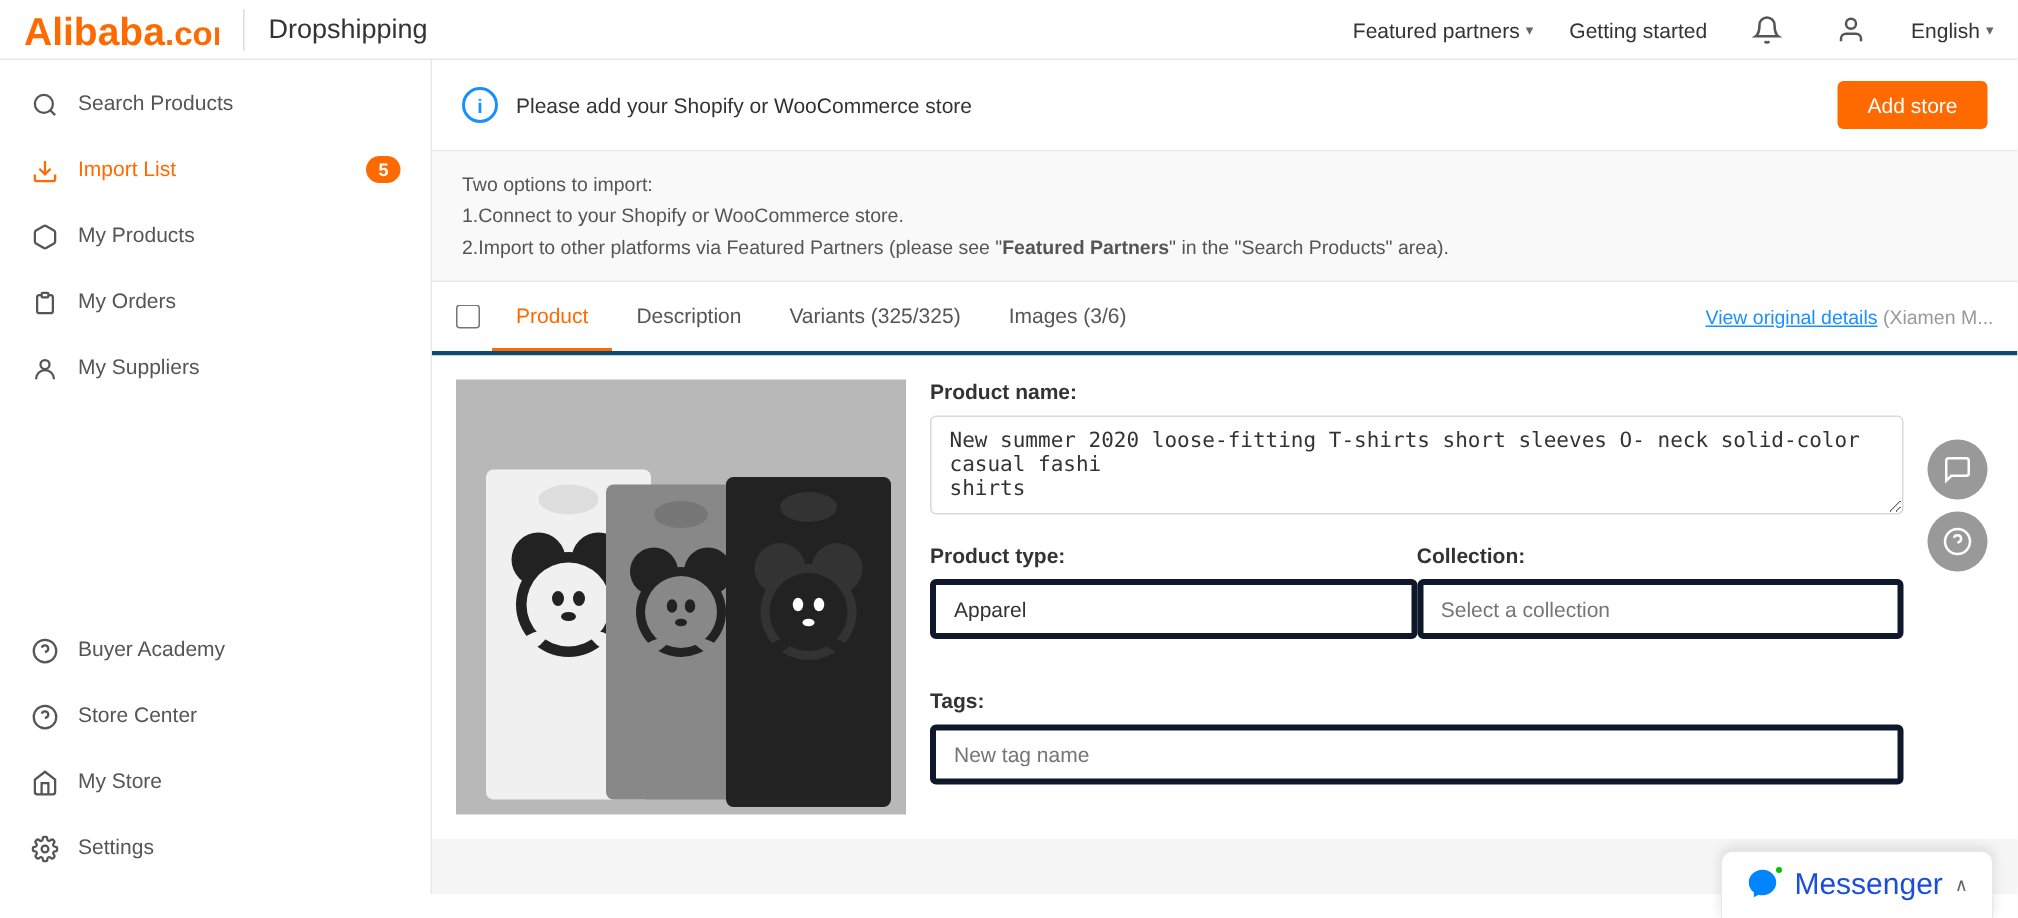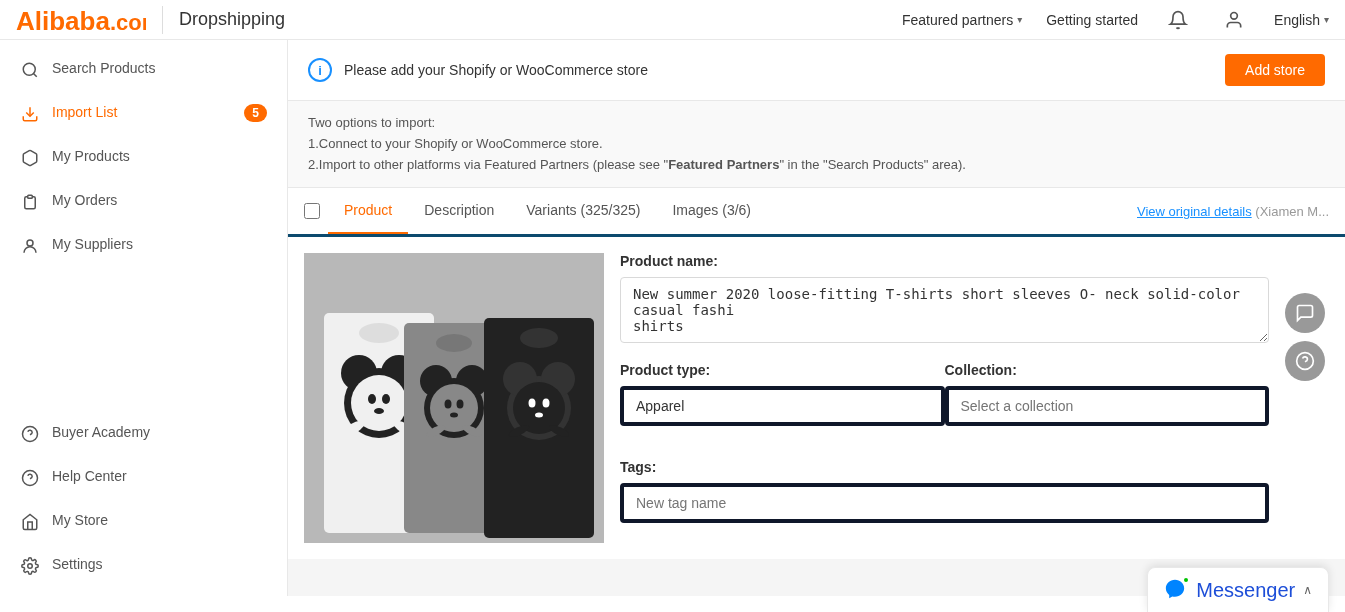--- a/index.html
+++ b/index.html
@@ -201,21 +201,21 @@
         <span>Buyer Academy</span>
       </div>
       <div class="sidebar-item">
         <span class="icon">
           <svg width="18" height="18" viewBox="0 0 24 24" fill="none" stroke="#555" stroke-width="2">
             <circle cx="12" cy="12" r="10"></circle>
             <path d="M9.09 9a3 3 0 0 1 5.83 1c0 2-3 3-3 3"></path>
             <line x1="12" y1="17" x2="12.01" y2="17"></line>
           </svg>
         </span>
-        <span>Help Center</span>
+        <span>Store Center</span>
       </div>
       <div class="sidebar-item">
         <span class="icon">
           <svg width="18" height="18" viewBox="0 0 24 24" fill="none" stroke="#555" stroke-width="2">
             <path d="M3 9l9-7 9 7v11a2 2 0 0 1-2 2H5a2 2 0 0 1-2-2z"></path>
             <polyline points="9 22 9 12 15 12 15 22"></polyline>
           </svg>
         </span>
         <span>My Store</span>
       </div>

